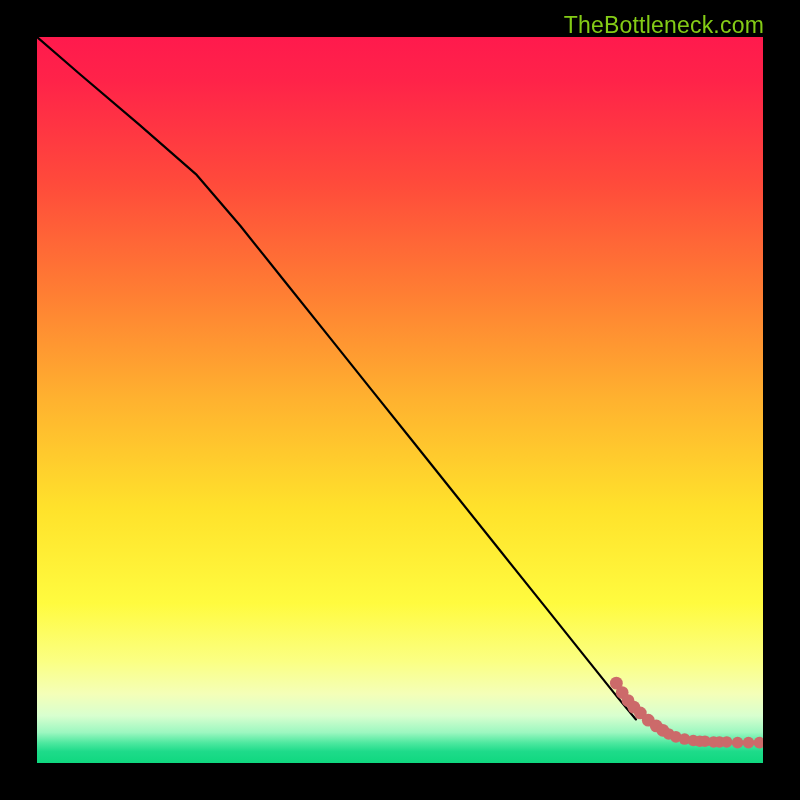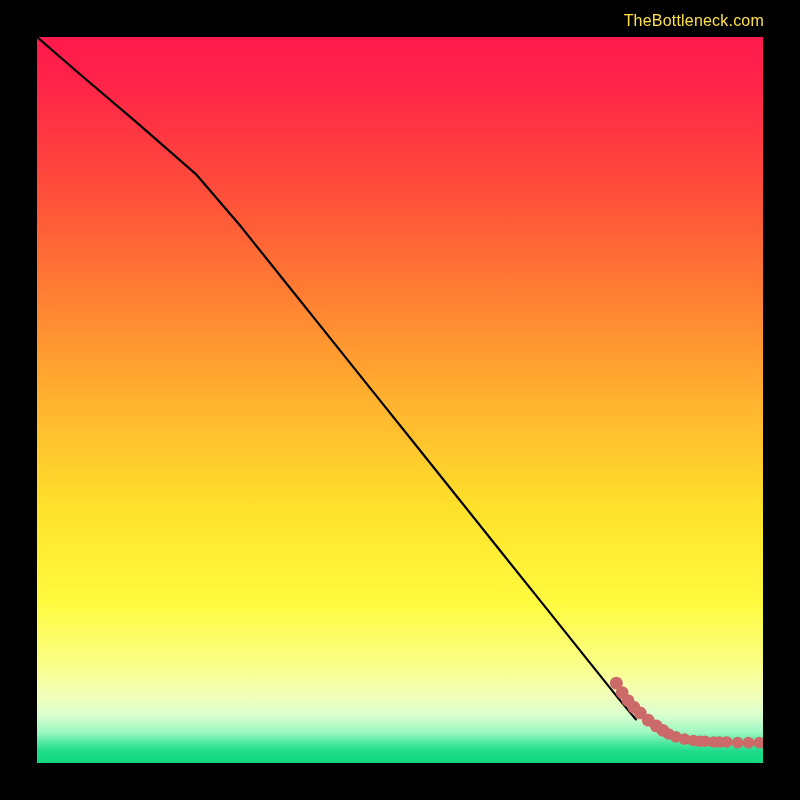--- a/index.html
+++ b/index.html
@@ -40,22 +40,22 @@
     position: absolute;
     inset: 0;
     width: 100%;
     height: 100%;
     pointer-events: none;
   }
   .watermark {
     position: absolute;
     top: 12px;
     right: 36px;
-    color: #fde047;
-    font-size: 16px;
+    color: #84cc16;
+    font-size: 23px;
     font-weight: 500;
     letter-spacing: 0.2px;
     user-select: none;
     text-align: right;
   }
 </style>
 </head>
 <body>
 
 <div class="stage">

